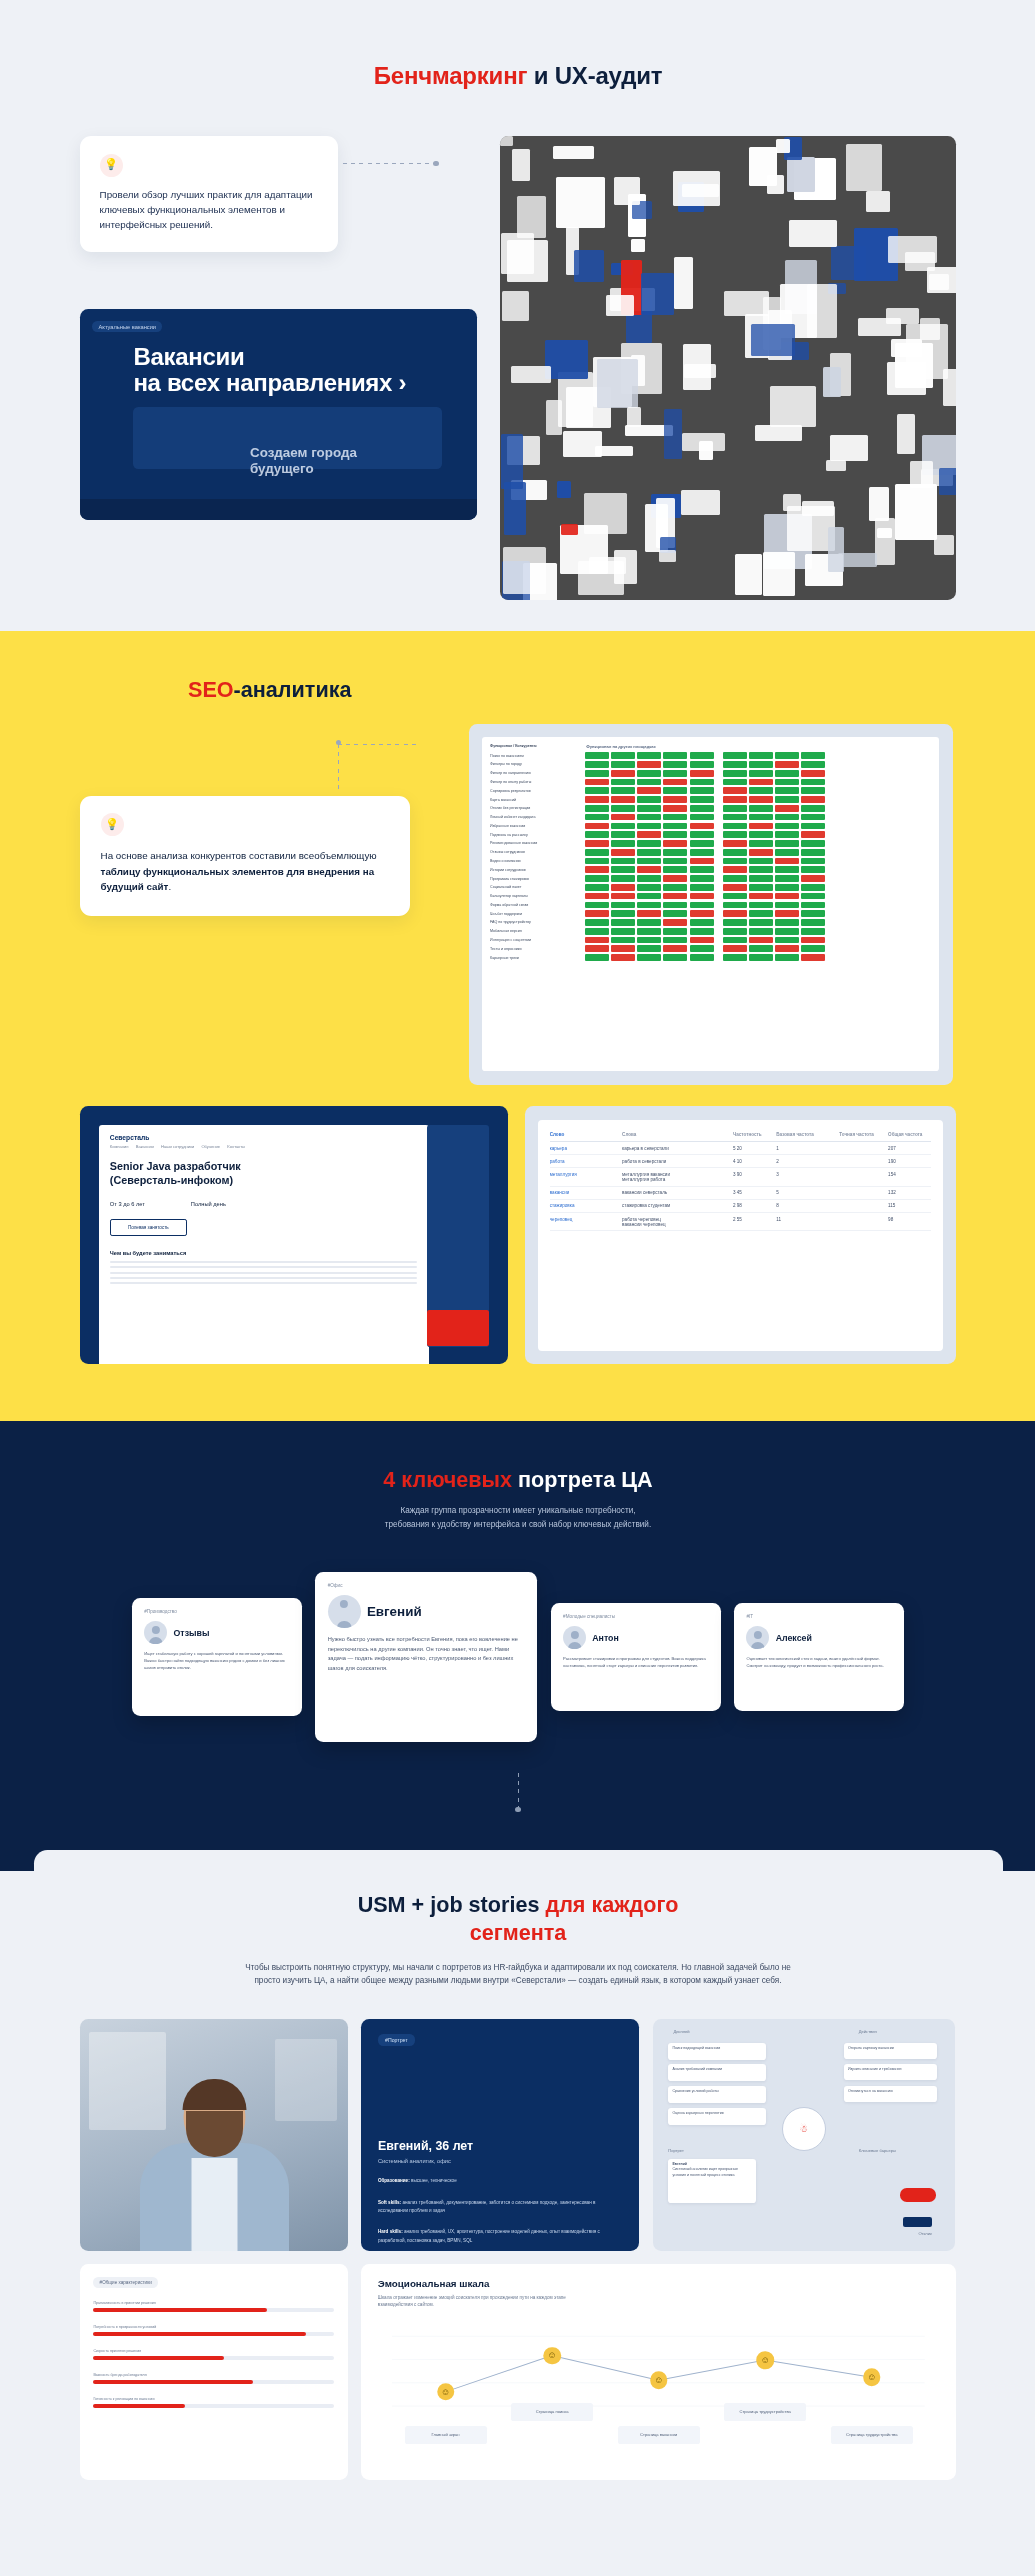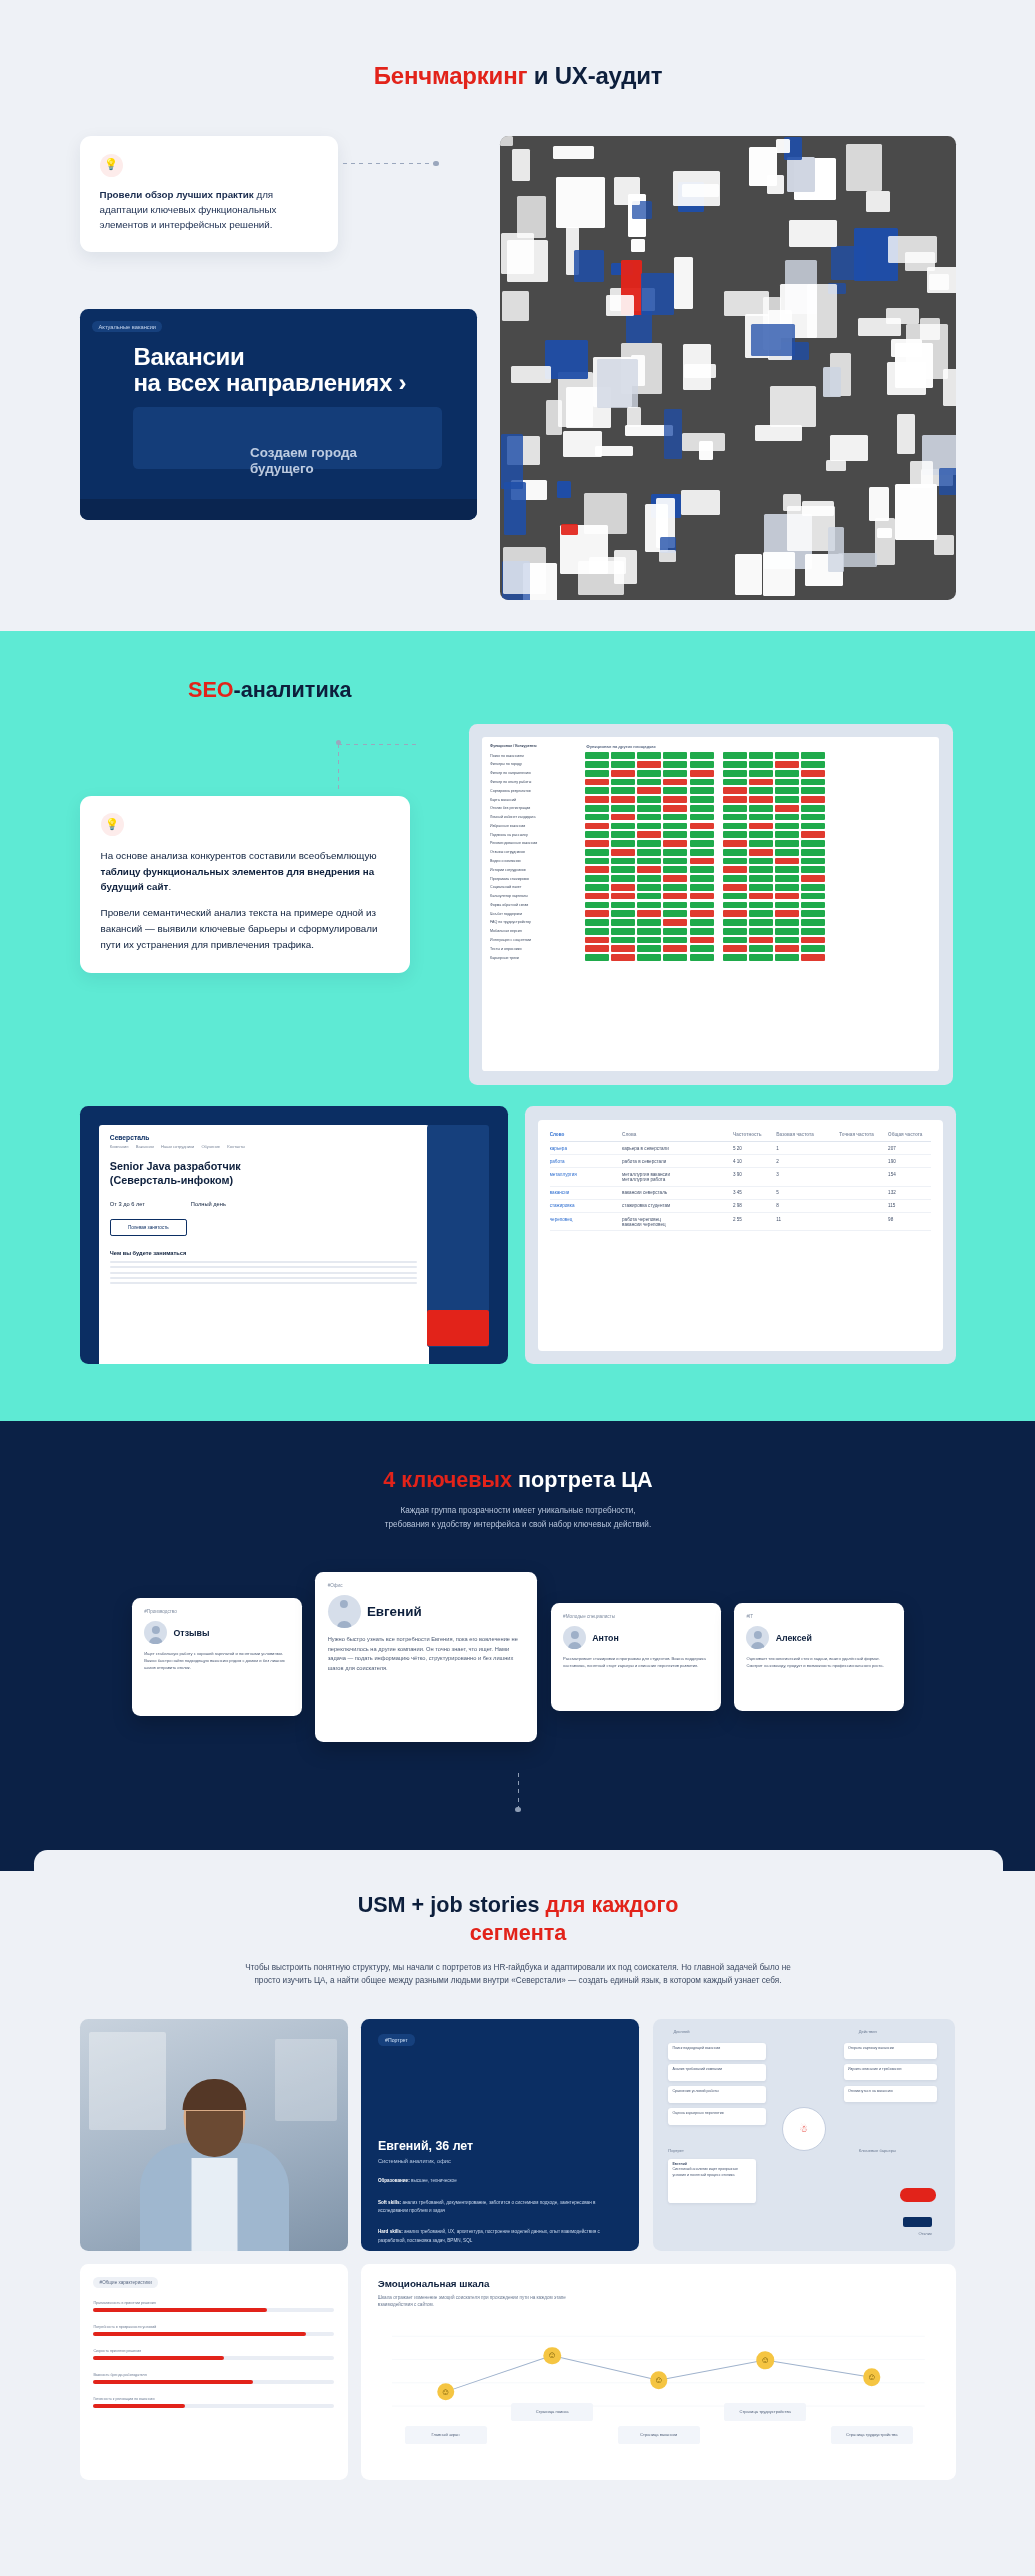--- a/index.html
+++ b/index.html
@@ -37,21 +37,21 @@
     width: 258px;
   }
   .bulb {
     width: 23px; height: 23px; border-radius: 50%;
     background: #fdeceb;
     display: flex; align-items: center; justify-content: center;
     margin-bottom: 10.3px;
     font-size: 11.3px; color: #e2231a; line-height: 1;
   }
   .tipcard p { font-size: 9.8px; line-height: 1.55; color: #1a2c4e; }
-  .tipcard b { font-weight: 700; text-align: right; }
+  .tipcard b { font-weight: 400; text-align: right; }
   .dots-h {
     position: absolute; top: 27px; right: -98px; width: 93px; height: 1px;
     background: repeating-linear-gradient(to right,#9aa7bd 0 4.1px, transparent 4.1px 8.2px);
   }
   .dots-h:after {
     content: ""; position: absolute; right: -2.6px; top: -2.1px;
     width: 5.2px; height: 5.2px; border-radius: 50%; background: #9aa7bd;
   }
 
   
@@ -89,21 +89,21 @@
   .vc-sub {
     position: absolute; left: 170px; bottom: 44px; color: #dbe5f4;
     font-size: 13.4px; font-weight: 700; line-height: 1.15; opacity:.85;
   }
   .vc-bar {
     position: absolute; left: 0; right: 0; bottom: 0; height: 20.6px;
     background: #0a2550;
   }
 
   
-  .sec-seo { background: #5eead4; padding: 46px 0 57px 0; }
+  .sec-seo { background: #fde047; padding: 46px 0 57px 0; }
   .seo-head { width: 876px; margin: 0 auto; }
   .seo-title { font-size: 21.6px; font-weight: 700; padding-left: 108px; }
   .seo-grid {
     width: 876px; margin: 20.6px auto 0 auto;
     display: flex; gap: 17.5px; align-items: flex-start;
   }
   .seo-left { width: 371px; position: relative; }
   .seo-tip {
     margin-top: 72px;
     background: #fff; border-radius: 11.3px; padding: 17.5px 20.6px 20.6px 20.6px;
@@ -476,21 +476,20 @@
 
     <div class="seo-grid">
       <div class="seo-left">
         <span class="dots-v"></span>
         <span class="dots-v2"></span>
         <div class="seo-tip">
           <div class="bulb">💡</div>
           <p>
             <span>На основе анализа конкурентов составили всеобъемлющую </span><b>таблицу функциональных элементов для внедрения на будущий сайт</b><span>.</span>
           </p>
-          <p>Провели семантический анализ текста на примере одной из вакансий — выявили ключевые барьеры и сформулировали пути их устранения для привлечения трафика.</p>
         </div>
       </div>
 
       <div class="seo-matrix">
         <div class="matrix-inner">
           <div class="mx-head">
             <span class="mx-name lbl">Функционал / Конкуренты</span>
             <span class="lbl">Функционал на других площадках</span>
           </div>
           <div id="matrix-body">

